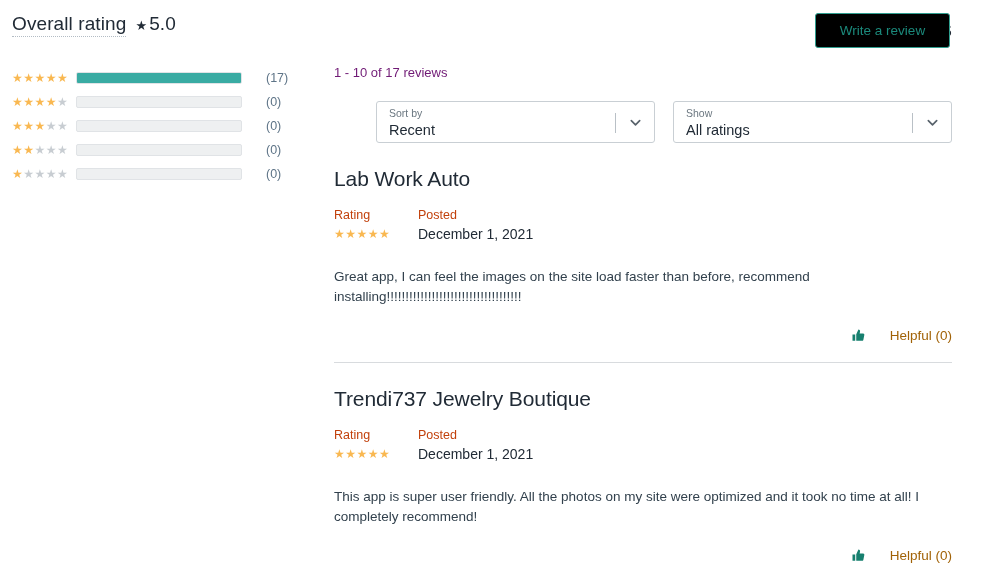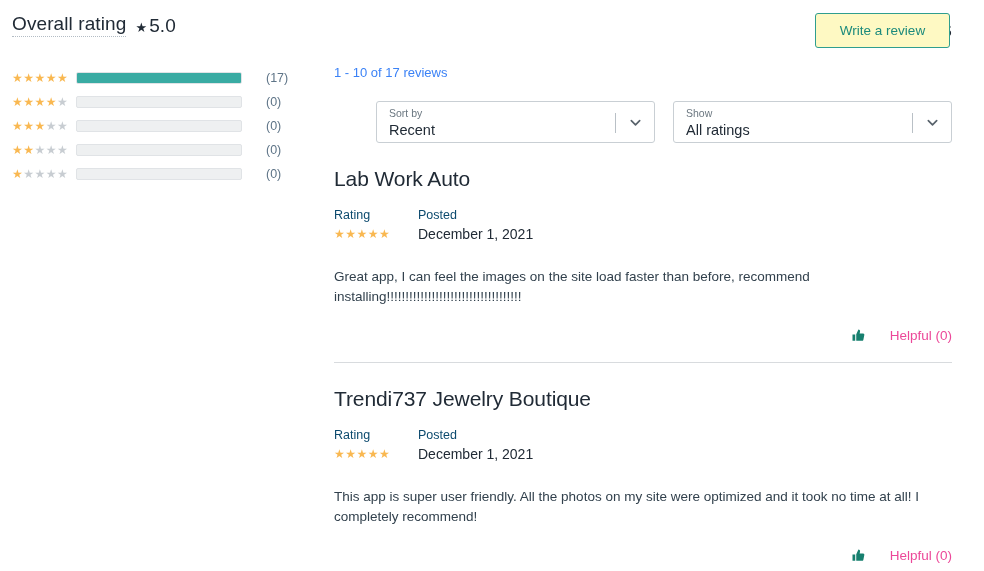--- a/index.html
+++ b/index.html
@@ -10,21 +10,21 @@
     font-family: "Liberation Sans", sans-serif;
     color: #212b36;
     overflow: hidden;
   }
   .page { position: relative; width: 984px; height: 571px; }
 
   
   .summary { position: absolute; left: 12px; top: 0; width: 300px; }
 
   .summary-heading {
-    display: flex; align-items: flex-end;
+    display: flex; align-items: flex-start;
     font-size: 19px; font-weight: 400; color: #212b36;
     margin-top: 13px; letter-spacing: .1px;
   }
   .summary-heading .label {
     border-bottom: 1px dotted #b3bcc4;
     padding-bottom: 1px;
   }
   .summary-heading .score {
     margin-left: 9px; font-size: 19px; color: #212b36;
     display: flex; align-items: baseline; white-space: nowrap;
@@ -63,30 +63,30 @@
 
   .main-head { display: flex; align-items: flex-start; justify-content: flex-end; }
   .title {
     font-size: 23px; font-weight: bold; color: #212b36;
     margin-top: 16px; letter-spacing: -.1px;
   }
   .write-btn {
     position: absolute; left: 481px; top: 13px;
     width: 135px; height: 35px;
     border: 1px solid #2f9e8f;
-    background: #fef9c3;
+    background: #000000;
     color: #1b8a7c;
     font-size: 13.5px;
     font-family: "Liberation Sans", sans-serif;
     border-radius: 3px;
     cursor: pointer;
     display: flex; align-items: center; justify-content: center;
   }
 
-  .count-line { font-size: 13px; color: #3b82f6; margin-top: 22px; }
+  .count-line { font-size: 13px; color: #701a75; margin-top: 22px; }
 
   .filters { display: flex; gap: 18px; margin-top: 21px; padding-left: 42px; }
   .select {
     position: relative;
     width: 300px; height: 42px;
     border: 1px solid #c9cfd4;
     border-radius: 3px;
     background: #fff;
     padding: 5px 11px 0 12px;
     cursor: pointer;
@@ -104,36 +104,36 @@
   .chev svg { display: block; }
 
   
   .review { margin-top: 24px; }
   .review-title {
     font-size: 21px; color: #212b36; font-weight: 400;
     letter-spacing: -.1px;
   }
   .meta { display: flex; margin-top: 17px; }
   .meta-col.rating-col { width: 84px; }
-  .meta-label { font-size: 12.5px; color: #0c4a6e; line-height: 15px; }
+  .meta-label { font-size: 12.5px; color: #c2410c; line-height: 15px; }
   .meta-stars { font-size: 12px; letter-spacing: .5px; line-height: 17px; margin-top: 3px; }
   .meta-stars .s { color: #f9b851; }
   .meta-date { font-size: 14px; color: #212b36; line-height: 17px; margin-top: 3px; }
 
   .body-text {
     margin-top: 24px;
     font-size: 13.5px; line-height: 20px; color: #32414d;
     max-width: 600px;
     word-break: break-word;
   }
 
   .helpful-row { display: flex; justify-content: flex-end; margin-top: 21px; }
   .helpful {
     display: flex; align-items: flex-start; gap: 24px;
-    color: #ec4899; font-size: 13.5px; cursor: pointer;
+    color: #a16207; font-size: 13.5px; cursor: pointer;
   }
   .helpful .thumb { width: 15px; height: 15px; display: block; }
 
   .divider-line {
     height: 1px; background: #d8dbde;
     margin-top: 19px;
   }
 </style>
 </head>
 <body>

